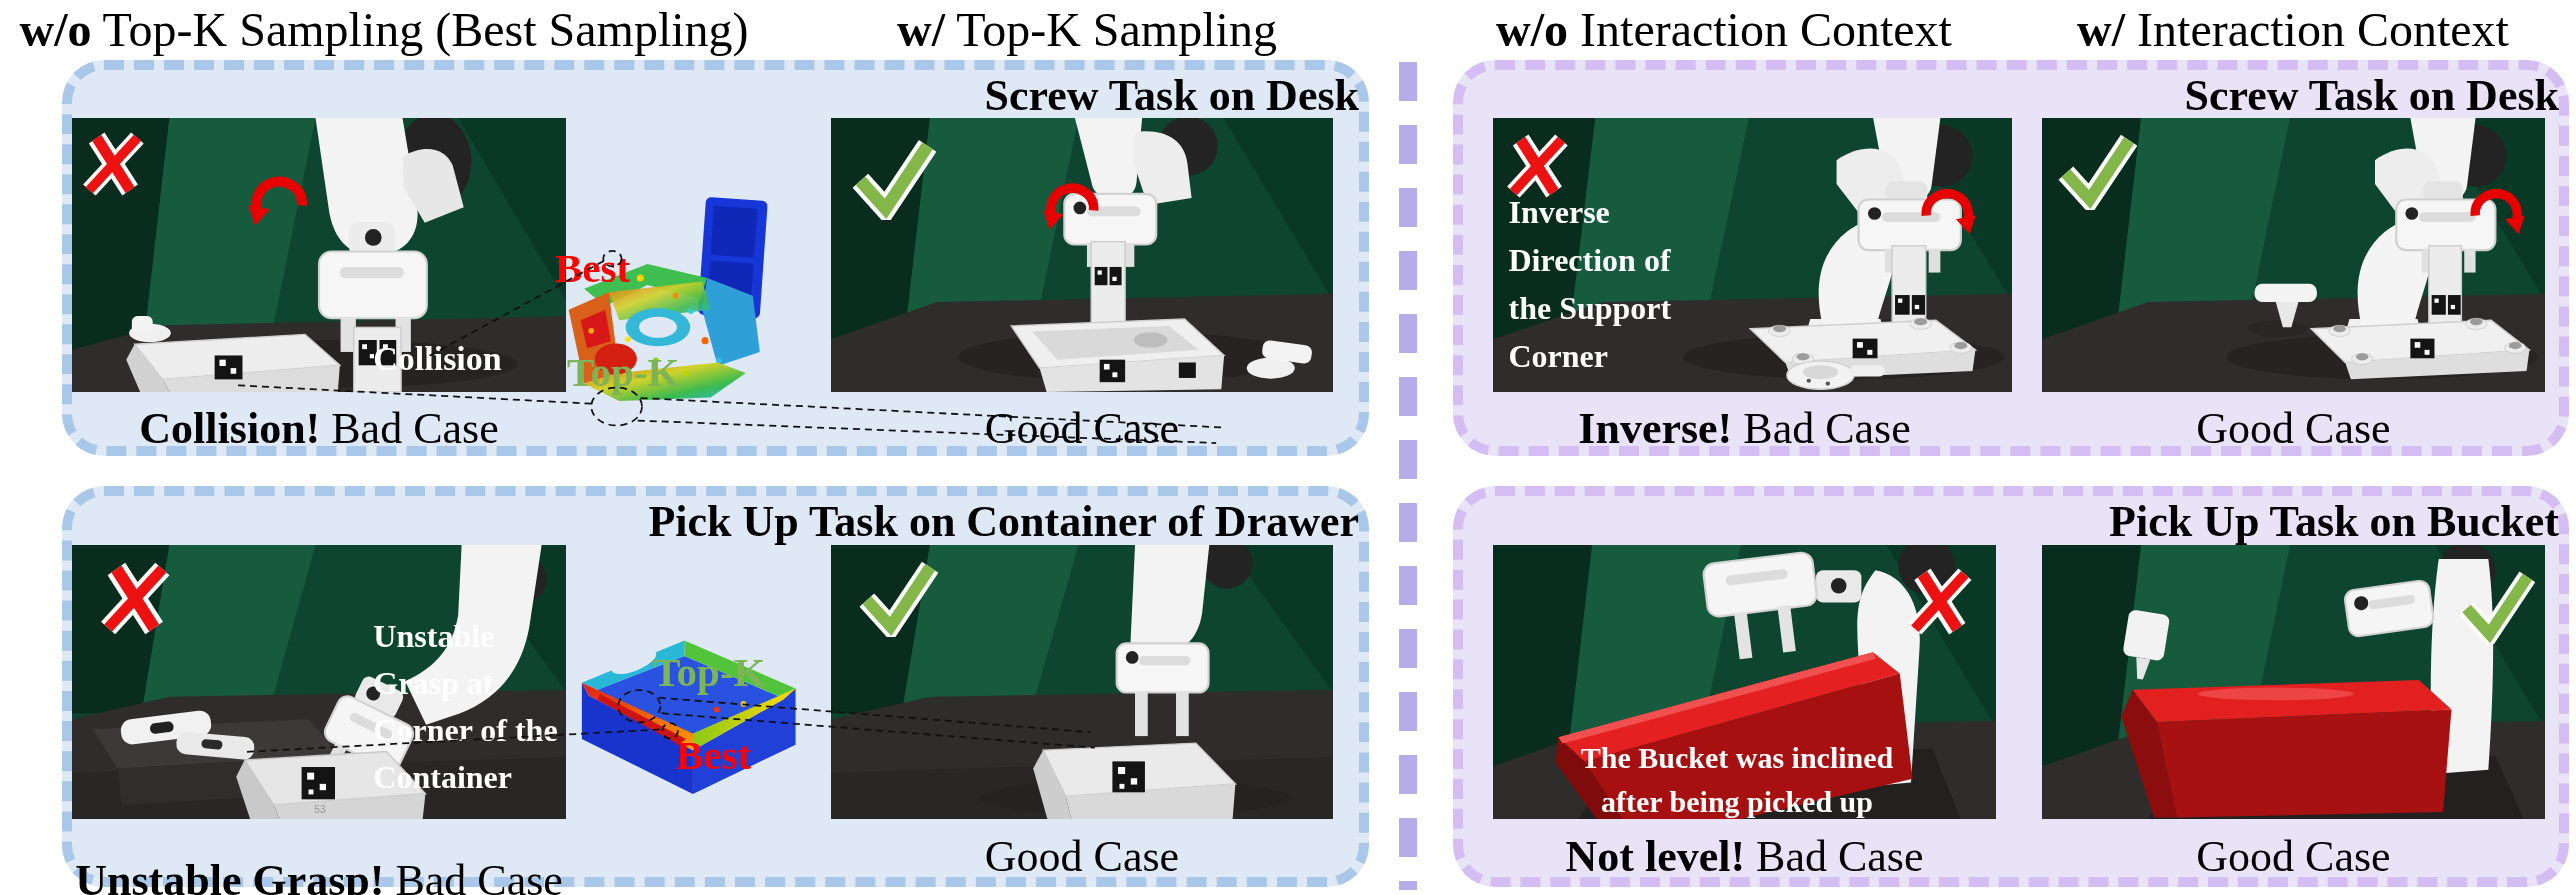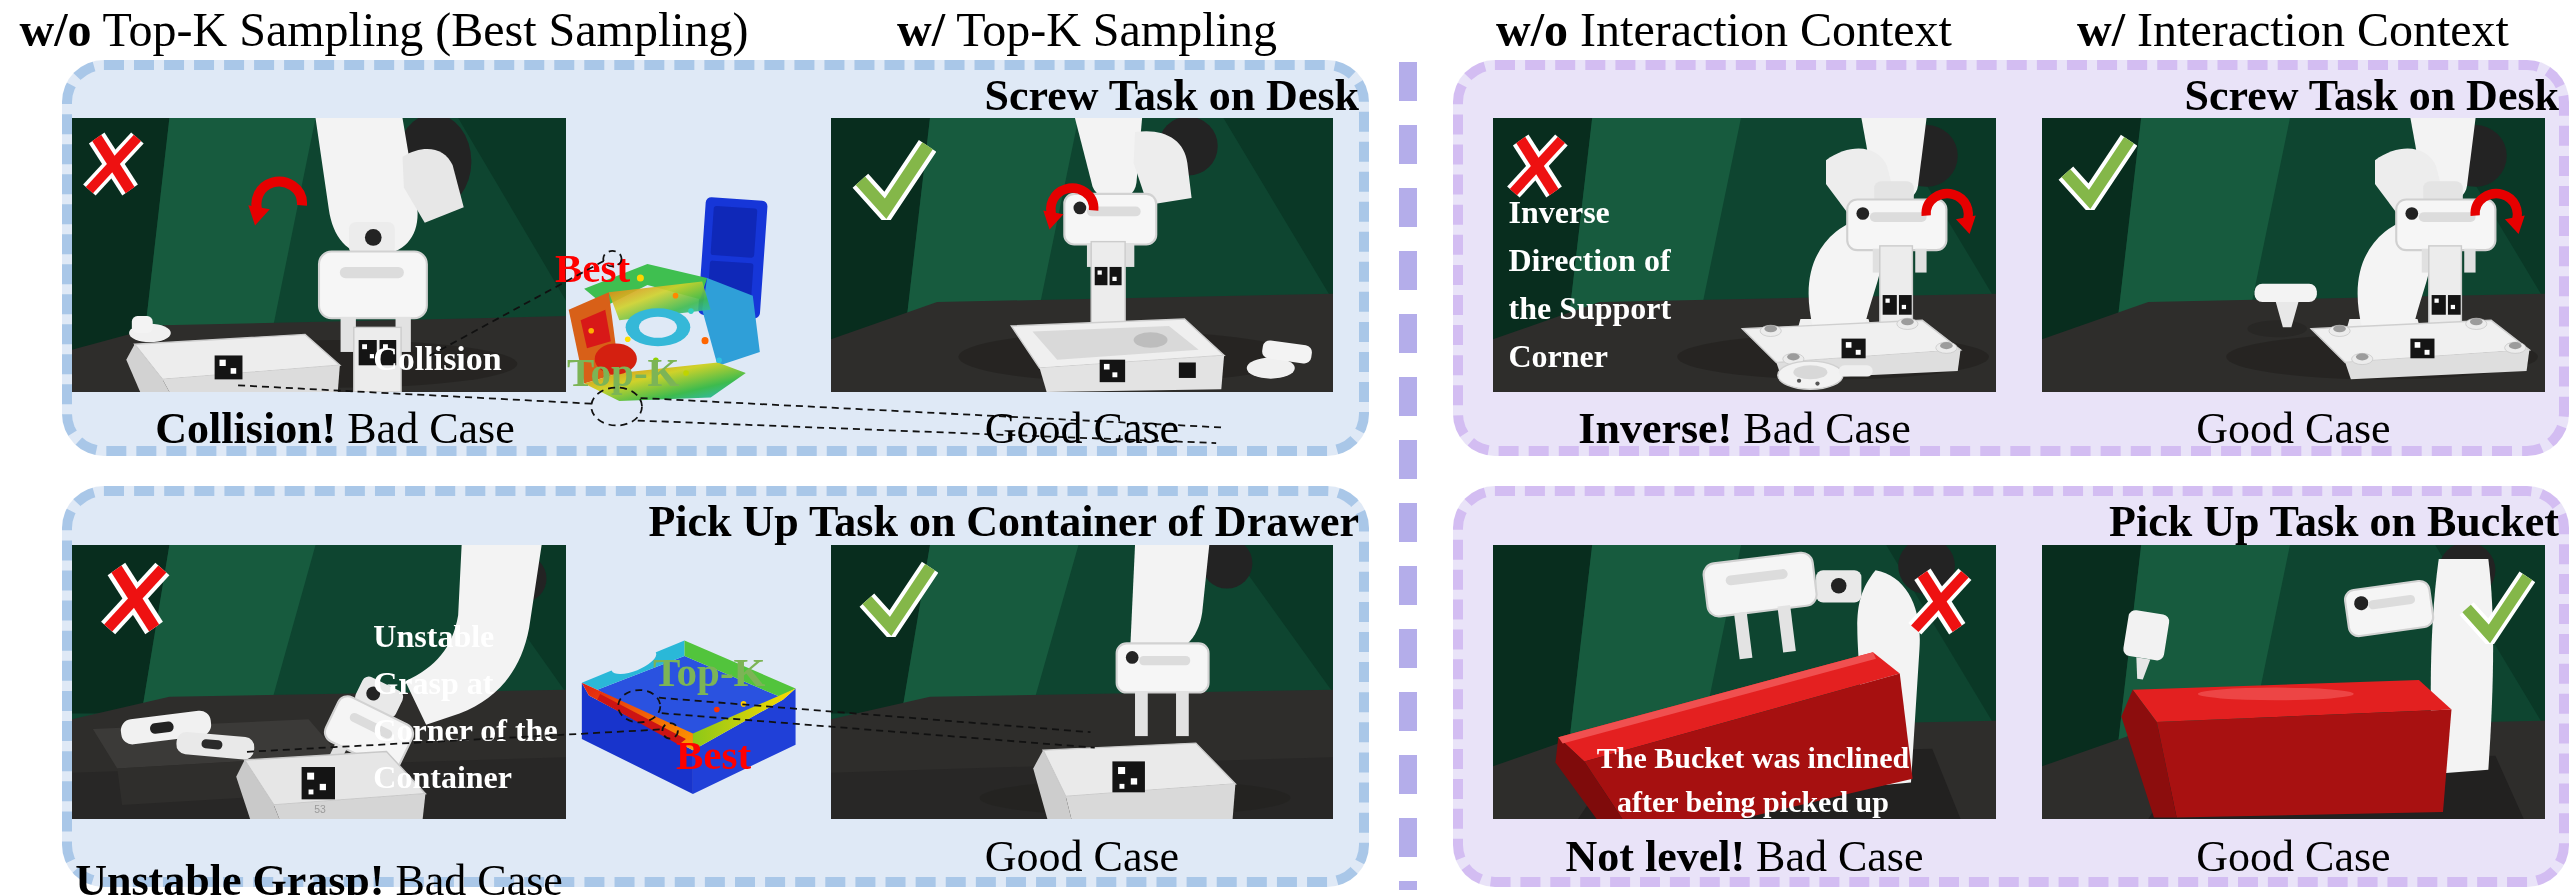--- a/index.html
+++ b/index.html
@@ -207,21 +207,21 @@
     <g stroke="#111" stroke-width="2.5" fill="none" stroke-dasharray="10 7">
       <ellipse cx="768" cy="268" rx="13" ry="11"></ellipse>
       <ellipse cx="774" cy="478" rx="36" ry="27"></ellipse>
       <line x1="508" y1="406" x2="756" y2="271"></line>
       <line x1="236" y1="448" x2="739" y2="474"></line>
       <line x1="808" y1="466" x2="1638" y2="508"></line>
       <line x1="804" y1="498" x2="1626" y2="530"></line>
     </g>
   </svg>
 
-  <div class="caption" style="left:16px;top:336px;width:494px;">
+  <div class="caption" style="left:0;top:336px;width:494px;">
     <span class="cb">Collision!</span><span> Bad Case</span>
   </div>
   <div class="caption" style="left:759px;top:336px;width:502px;">Good Case</div>
 </div>
 
 <div class="panel blue" style="left:62px;top:486px;width:1307px;height:401px;">
   <div class="panel-title">Pick Up Task on Container of Drawer</div>
 
   <div class="sim" style="left:0;top:49px;width:494px;height:274px;">
     <svg class="scene" viewBox="0 0 710 390" preserveAspectRatio="none">
@@ -350,21 +350,21 @@
 
   <div class="caption" style="left:0;top:338px;width:494px;margin-top:24px;">
     <span class="cb">Unstable Grasp!</span><span> Bad Case</span>
   </div>
   <div class="caption" style="left:759px;top:338px;width:502px;">Good Case</div>
 </div>
 
 <div class="panel purple" style="left:1453px;top:60px;width:1116px;height:396px;">
   <div class="panel-title">Screw Task on Desk</div>
 
-  <div class="sim" style="left:30px;top:48px;width:503px;height:274px;">
+  <div class="sim" style="left:30px;top:48px;width:503px;height:274px;padding-left:16px;">
     <svg class="scene" viewBox="0 0 710 390" preserveAspectRatio="none">
       <rect width="710" height="390" fill="#0e4530"></rect>
       <polygon points="0,0 140,0 95,390 0,390" fill="#082d1e"></polygon>
       <polygon points="140,0 350,0 270,390 95,390" fill="#175b3e"></polygon>
       <polygon points="555,0 710,0 710,260" fill="#0a3826"></polygon>
       <polygon points="0,390 0,315 150,262 710,250 710,390" fill="#2e2d2b"></polygon>
       <ellipse cx="480" cy="340" rx="220" ry="32" fill="#242321" opacity="0.85"></ellipse>
       <g>
         <circle cx="612" cy="54" r="44" fill="#232323"></circle>
         <path fill="#f0f0f0" d="M420,336 q62,-26 124,0 l-14,-50 h-96 z"></path>
@@ -521,21 +521,21 @@
       </g>
     </svg>
     <svg class="mark" style="left:414px;top:20px;width:68px;height:73px;" viewBox="0 0 100 110">
       <g transform="skewX(-8)">
           <line x1="24" y1="14" x2="88" y2="96" stroke="#fff" stroke-width="28"></line>
           <line x1="88" y1="14" x2="24" y2="96" stroke="#fff" stroke-width="28"></line>
       <line x1="24" y1="14" x2="88" y2="96" stroke="#ee1111" stroke-width="16"></line>
           <line x1="88" y1="14" x2="24" y2="96" stroke="#ee1111" stroke-width="16"></line>
         </g>
     </svg>
-    <div class="overlay-text" style="left:63px;top:191px;width:394px;text-align:center;font-size:30px;line-height:44px;">
+    <div class="overlay-text" style="left:47px;top:191px;width:394px;text-align:center;font-size:30px;line-height:44px;">
       <div>The Bucket was inclined</div>
       <div>after being picked up</div>
     </div>
   </div>
 
   <div class="sim" style="left:579px;top:49px;width:503px;height:274px;">
     <svg class="scene" viewBox="0 0 710 390" preserveAspectRatio="none">
       <rect width="710" height="390" fill="#0e4530"></rect>
       <polygon points="0,0 140,0 95,390 0,390" fill="#082d1e"></polygon>
       <polygon points="140,0 350,0 270,390 95,390" fill="#175b3e"></polygon>

